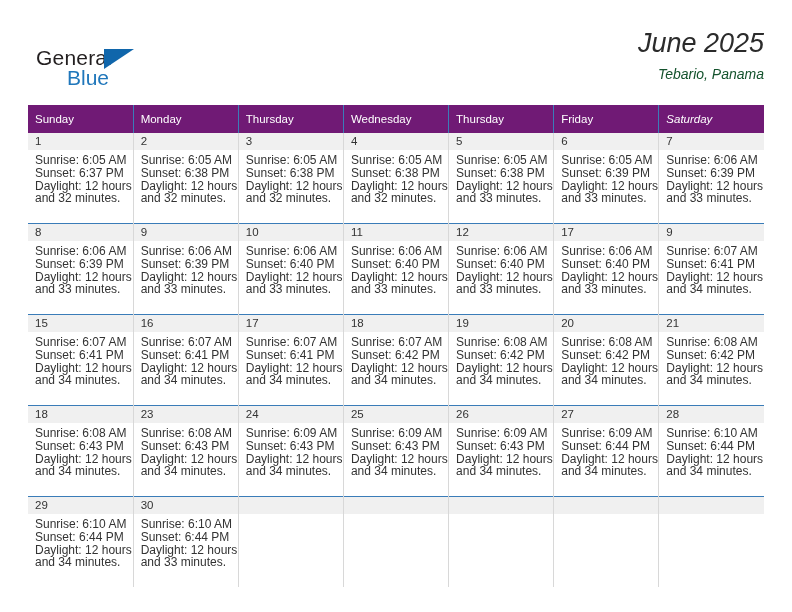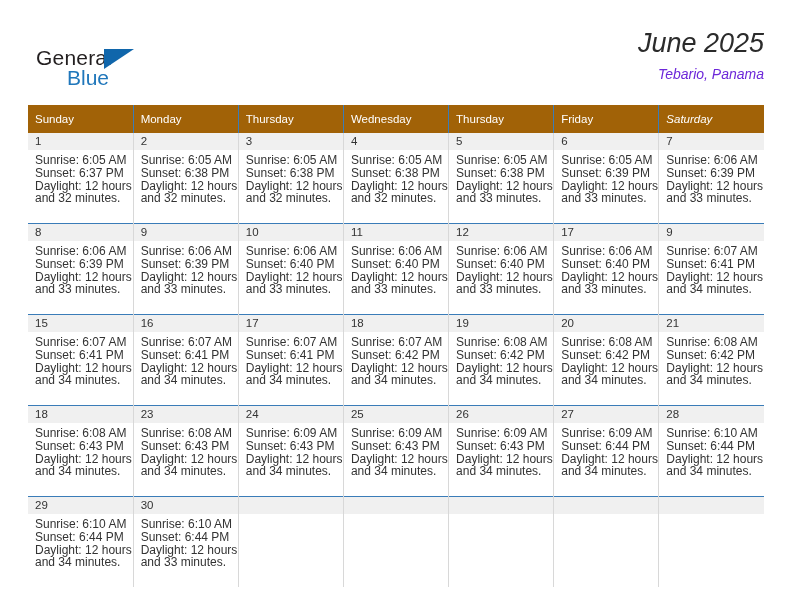--- a/index.html
+++ b/index.html
@@ -75,42 +75,42 @@
   }
   .cal-title {
     font-size: 27px;
     font-weight: normal;
     color: #2b2b2b;
     line-height: 34px;
     white-space: nowrap;
   }
   .cal-subtitle {
     font-size: 14px;
-    color: #6d28d9;
+    color: #14532d;
     line-height: 20px;
     margin-top: 4px;
     white-space: nowrap;
   }
 
   
   .calendar {
     position: absolute;
     left: 28px;
     top: 105px;
     width: 736px;
     border-collapse: collapse;
     table-layout: fixed;
   }
   .calendar td, .calendar th {
     padding: 0;
     margin: 0;
   }
 
   .dow-row th {
-    background: #a16207;
+    background: #701a75;
     color: #ffffff;
     font-size: 11.5px;
     font-weight: normal;
     text-align: left;
     padding: 5px 0 5px 7px;
     border-right: 1px solid #3a7cb8;
     height: 18px;
     vertical-align: middle;
   }
   .dow-row th:last-child { border-right: none; font-style: italic; }

